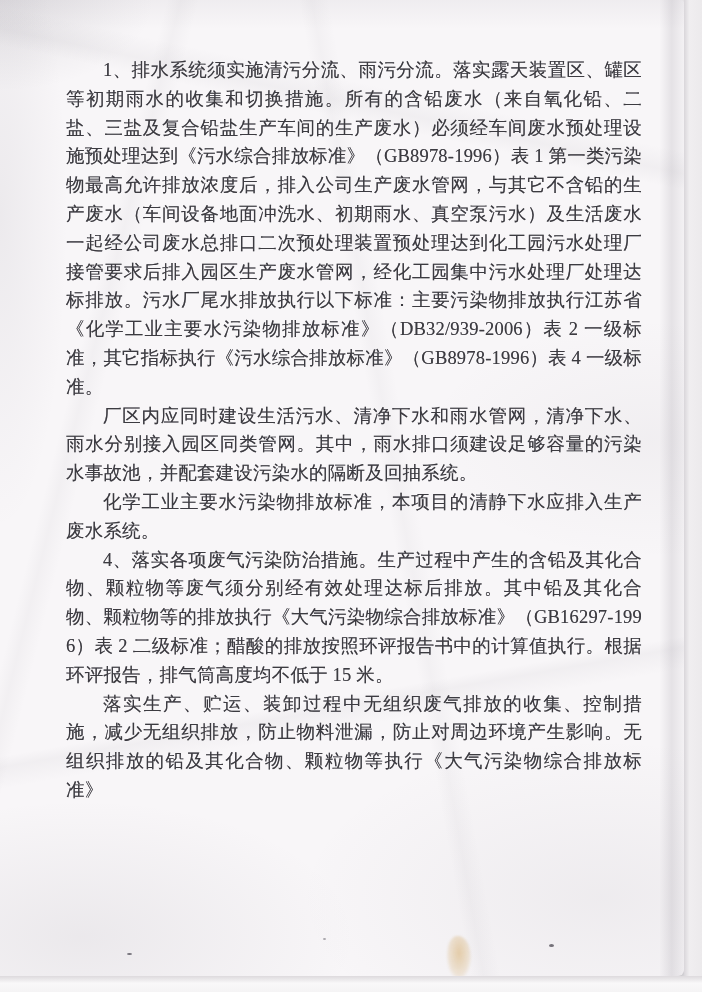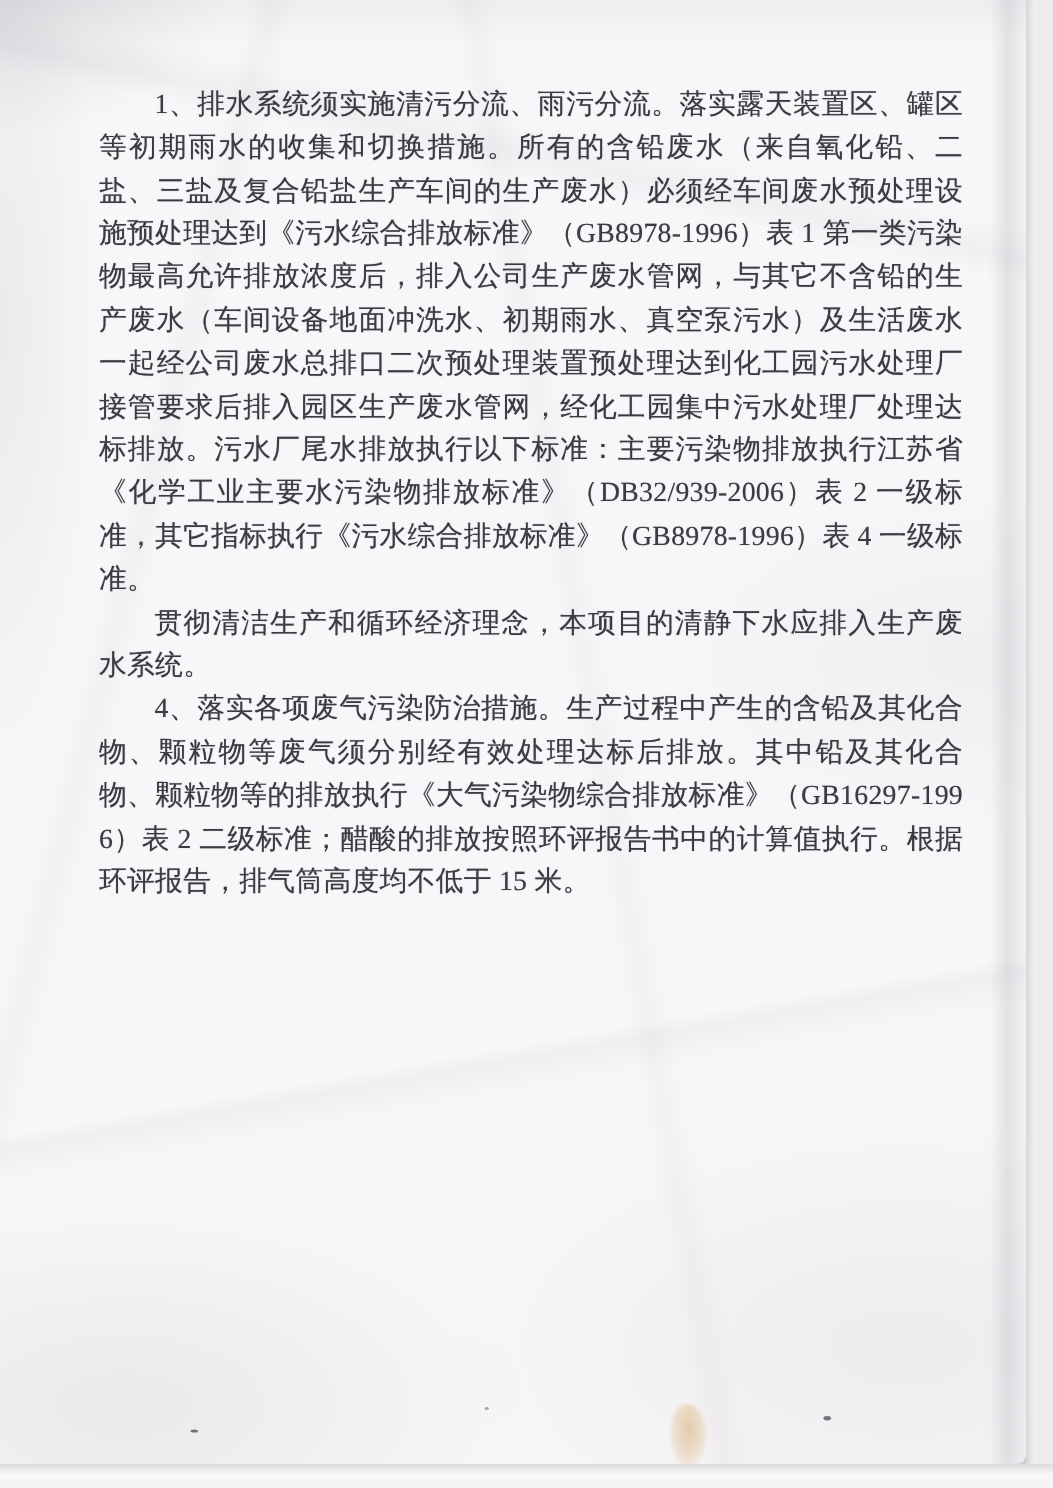--- a/index.html
+++ b/index.html
@@ -103,22 +103,24 @@
     background: linear-gradient(180deg, #dddadd 0%, #f9f8f9 45%, #f5f4f5 100%);
   }
 </style>
 </head>
 <body>
 
 <div class="scan">
   <div class="paper">
     <div class="textblock">
       <p>1、排水系统须实施清污分流、雨污分流。落实露天装置区、罐区等初期雨水的收集和切换措施。所有的含铅废水（来自氧化铅、二盐、三盐及复合铅盐生产车间的生产废水）必须经车间废水预处理设施预处理达到《污水综合排放标准》（GB8978-1996）表 1 第一类污染物最高允许排放浓度后，排入公司生产废水管网，与其它不含铅的生产废水（车间设备地面冲洗水、初期雨水、真空泵污水）及生活废水一起经公司废水总排口二次预处理装置预处理达到化工园污水处理厂接管要求后排入园区生产废水管网，经化工园集中污水处理厂处理达标排放。污水厂尾水排放执行以下标准：主要污染物排放执行江苏省《化学工业主要水污染物排放标准》（DB32/939-2006）表 2 一级标准，其它指标执行《污水综合排放标准》（GB8978-1996）表 4 一级标准。</p>
-      <p>贯彻清洁生产和循环经济理念，本项目的清静下水应排入生产废水系统。</p>
+      <p>厂区内应同时建设生活污水、清净下水和雨水管网，清净下水、雨水分别接入园区同类管网。其中，雨水排口须建设足够容量的污染水事故池，并配套建设污染水的隔断及回抽系统。</p>
+      <p>化学工业主要水污染物排放标准，本项目的清静下水应排入生产废水系统。</p>
       <p>4、落实各项废气污染防治措施。生产过程中产生的含铅及其化合物、颗粒物等废气须分别经有效处理达标后排放。其中铅及其化合物、颗粒物等的排放执行《大气污染物综合排放标准》（GB16297-1996）表 2 二级标准；醋酸的排放按照环评报告书中的计算值执行。根据环评报告，排气筒高度均不低于 15 米。</p>
+      <p>落实生产、贮运、装卸过程中无组织废气排放的收集、控制措施，减少无组织排放，防止物料泄漏，防止对周边环境产生影响。无组织排放的铅及其化合物、颗粒物等执行《大气污染物综合排放标准》</p>
     </div>
     <div class="stain"></div>
     <div class="speck s1"></div>
     <div class="speck s2"></div>
     <div class="speck s3"></div>
     <div class="speck s4"></div>
     <div class="speck s5"></div>
   </div>
   <div class="edge-strip"></div>
   <div class="bottom-strip"></div>

